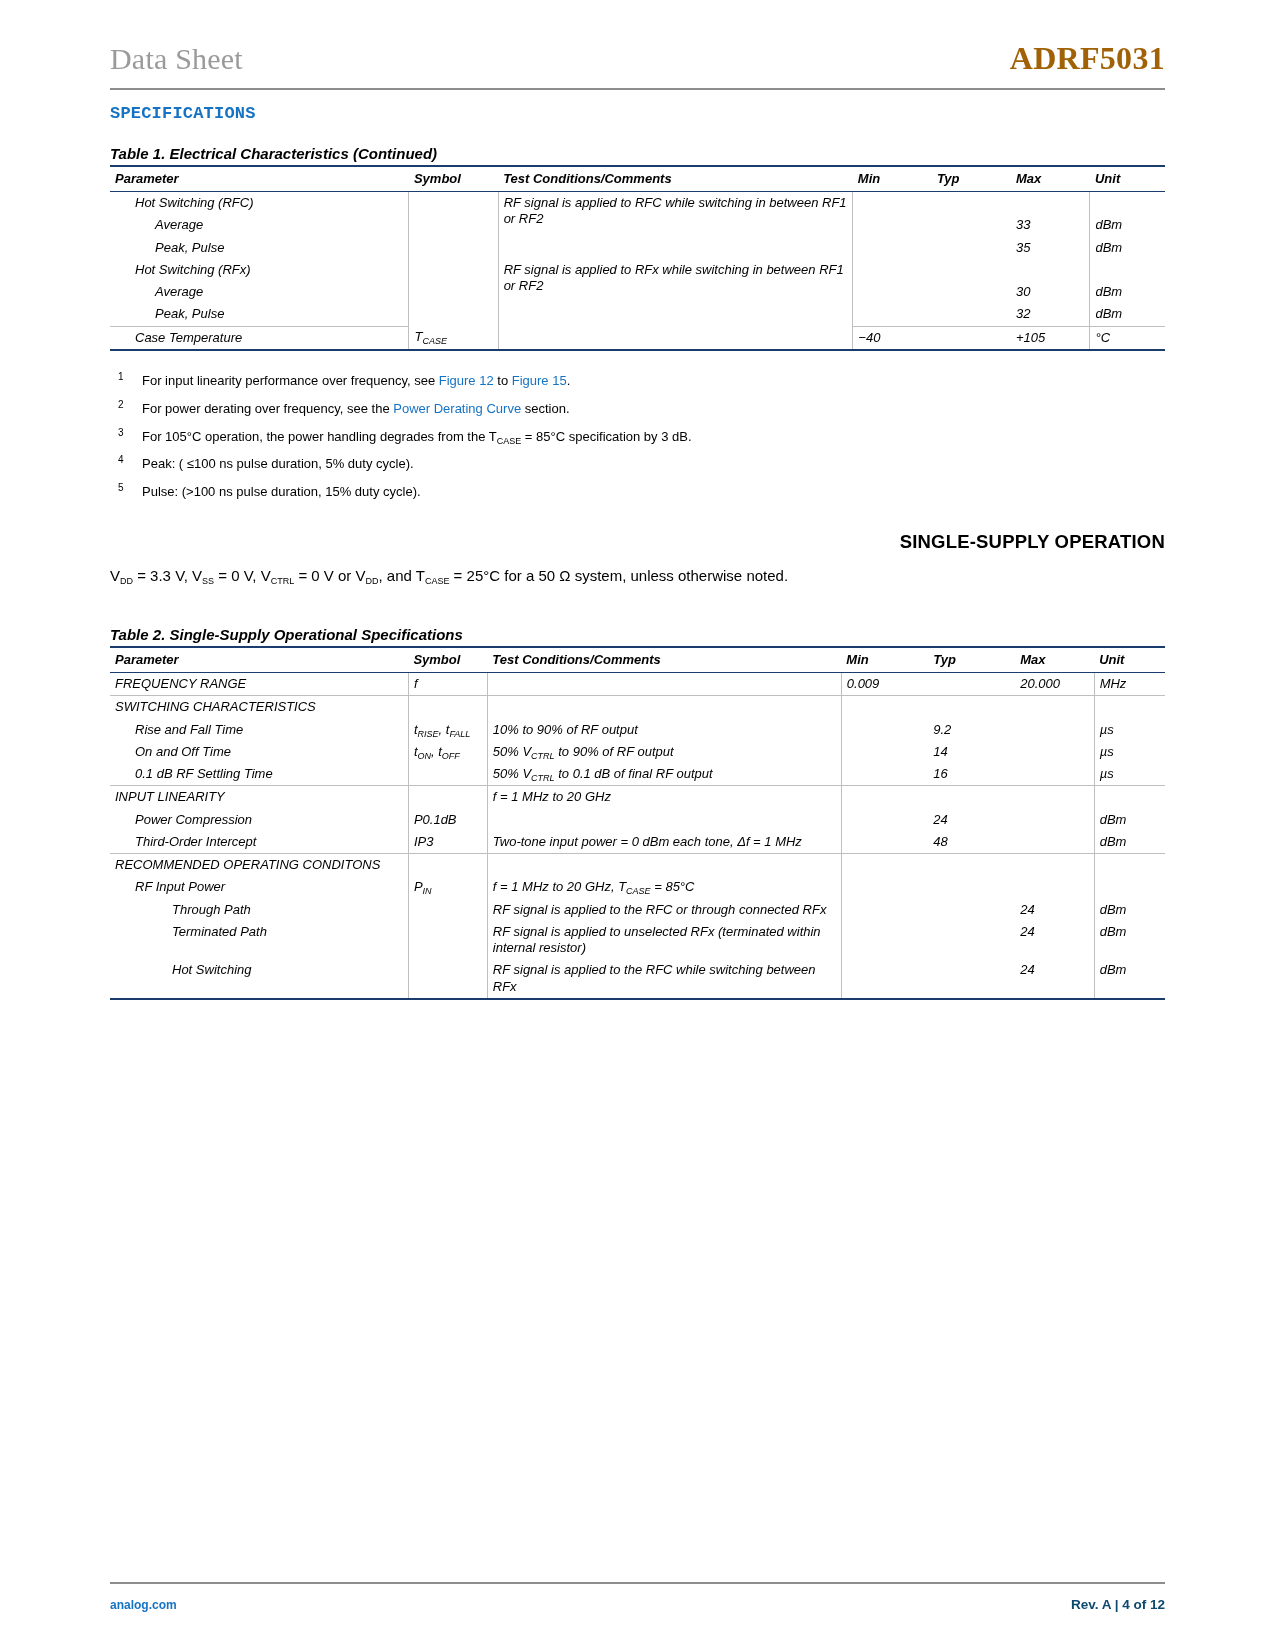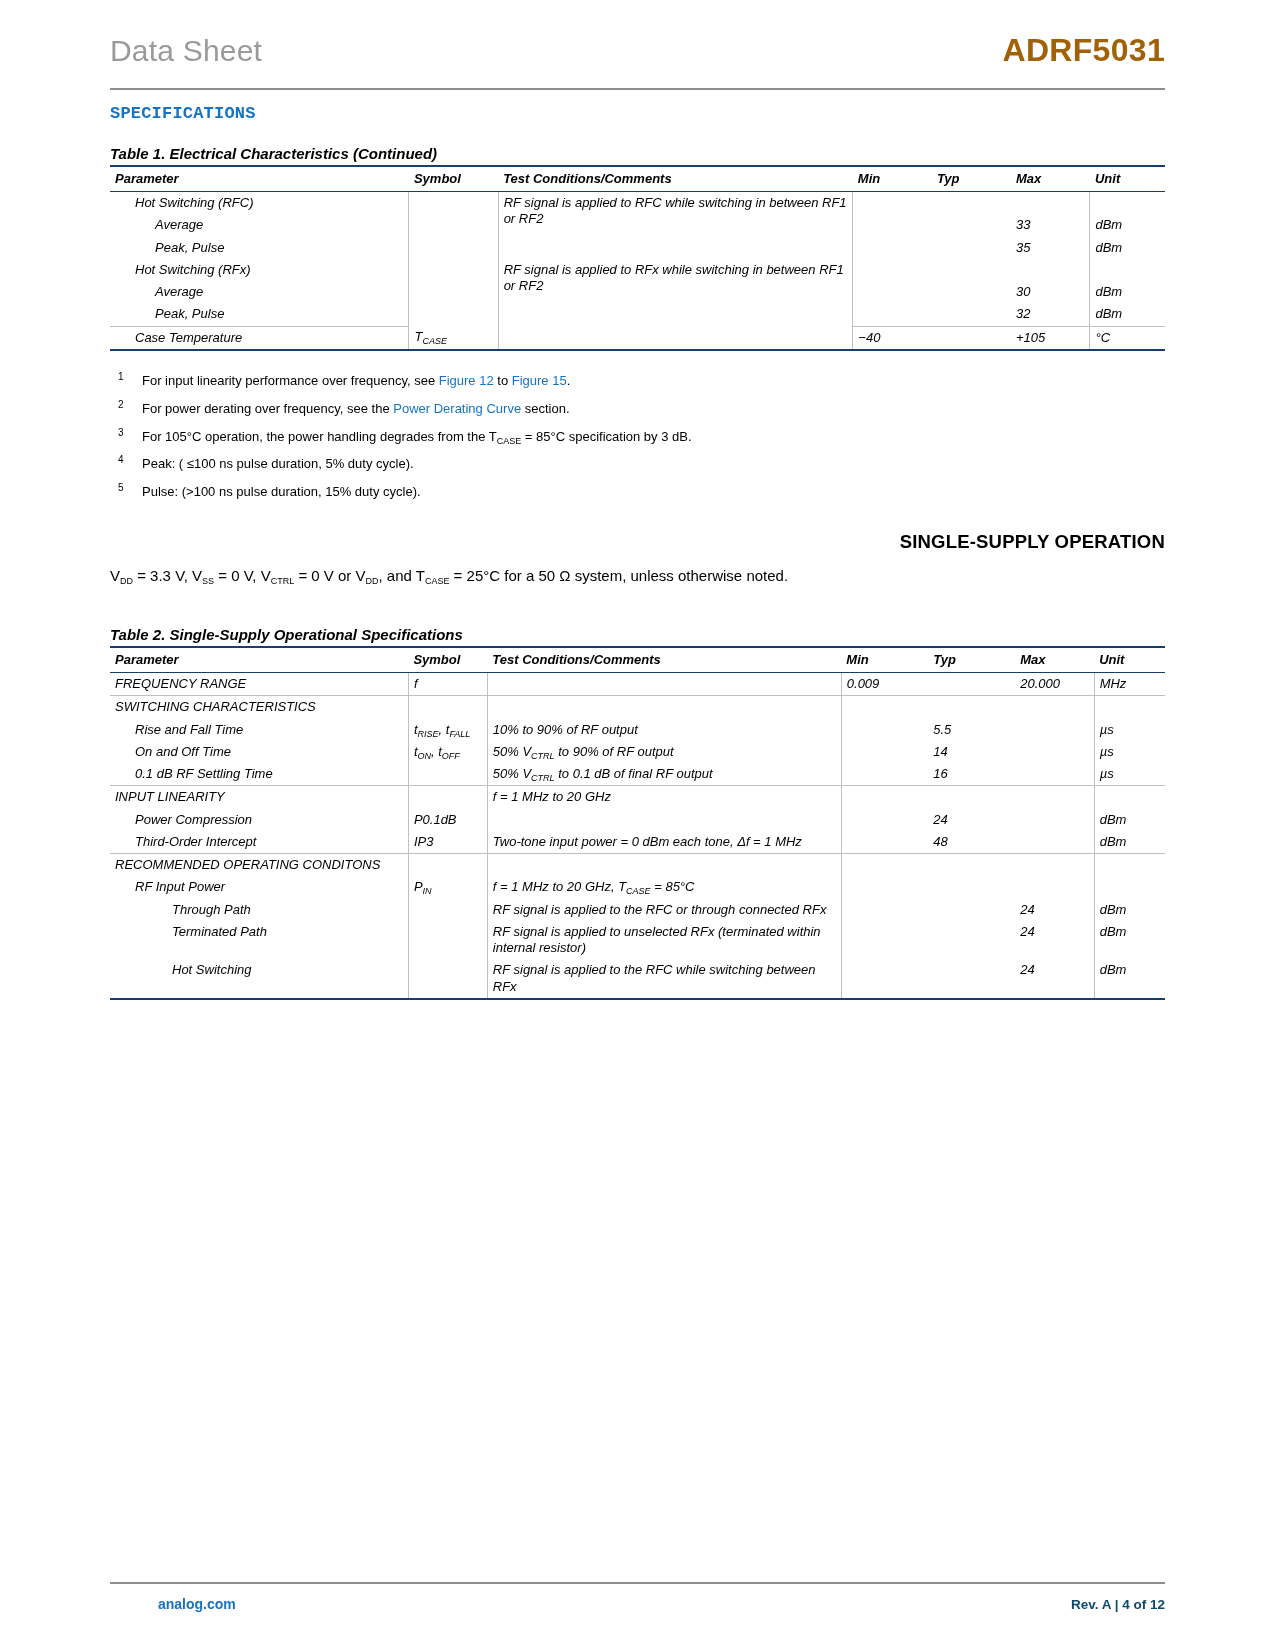--- a/index.html
+++ b/index.html
@@ -18,24 +18,25 @@
     position: relative;
     width: 1275px;
     height: 1650px;
     box-sizing: border-box;
     padding: 0;
   }
 
   
   .header {
     position: absolute;
-    top: 34px;
+    top: 42px;
     left: 110px;
     right: 110px;
     height: 56px;
+    font-family: Liberation Serif, serif;
   }
   .header-title {
     position: absolute;
     left: 0;
     top: 0;
     font-size: 30px;
     color: #9a9a9a;
     letter-spacing: 0.2px;
   }
   .header-part {
@@ -171,24 +172,23 @@
     left: 110px;
     right: 110px;
     bottom: 66px;
     height: 2px;
     background: #8d8d8d;
   }
   .footer-left {
     position: absolute;
     left: 110px;
     bottom: 38px;
-    font-size: 14px;
+    font-size: 12px;
     color: #1673c4;
     font-weight: bold;
-    margin-left: 48px;
   }
   .footer-right {
     position: absolute;
     right: 110px;
     bottom: 38px;
     font-size: 13.5px;
     color: #0c4a6e;
     font-weight: bold;
   }
 </style>
@@ -355,21 +355,21 @@
           <td class="vline"></td>
           <td></td>
           <td></td>
           <td class="vline"></td>
         </tr>
         <tr>
           <td class="indent1">Rise and Fall Time</td>
           <td class="vline">t<sub>RISE</sub>, t<sub>FALL</sub></td>
           <td class="vline">10% to 90% of RF output</td>
           <td class="vline"></td>
-          <td>5.5</td>
+          <td>9.2</td>
           <td></td>
           <td class="vline">µs</td>
         </tr>
         <tr>
           <td class="indent1">On and Off Time</td>
           <td class="vline">t<sub>ON</sub>, t<sub>OFF</sub></td>
           <td class="vline">50% V<sub>CTRL</sub> to 90% of RF output</td>
           <td class="vline"></td>
           <td>14</td>
           <td></td>

